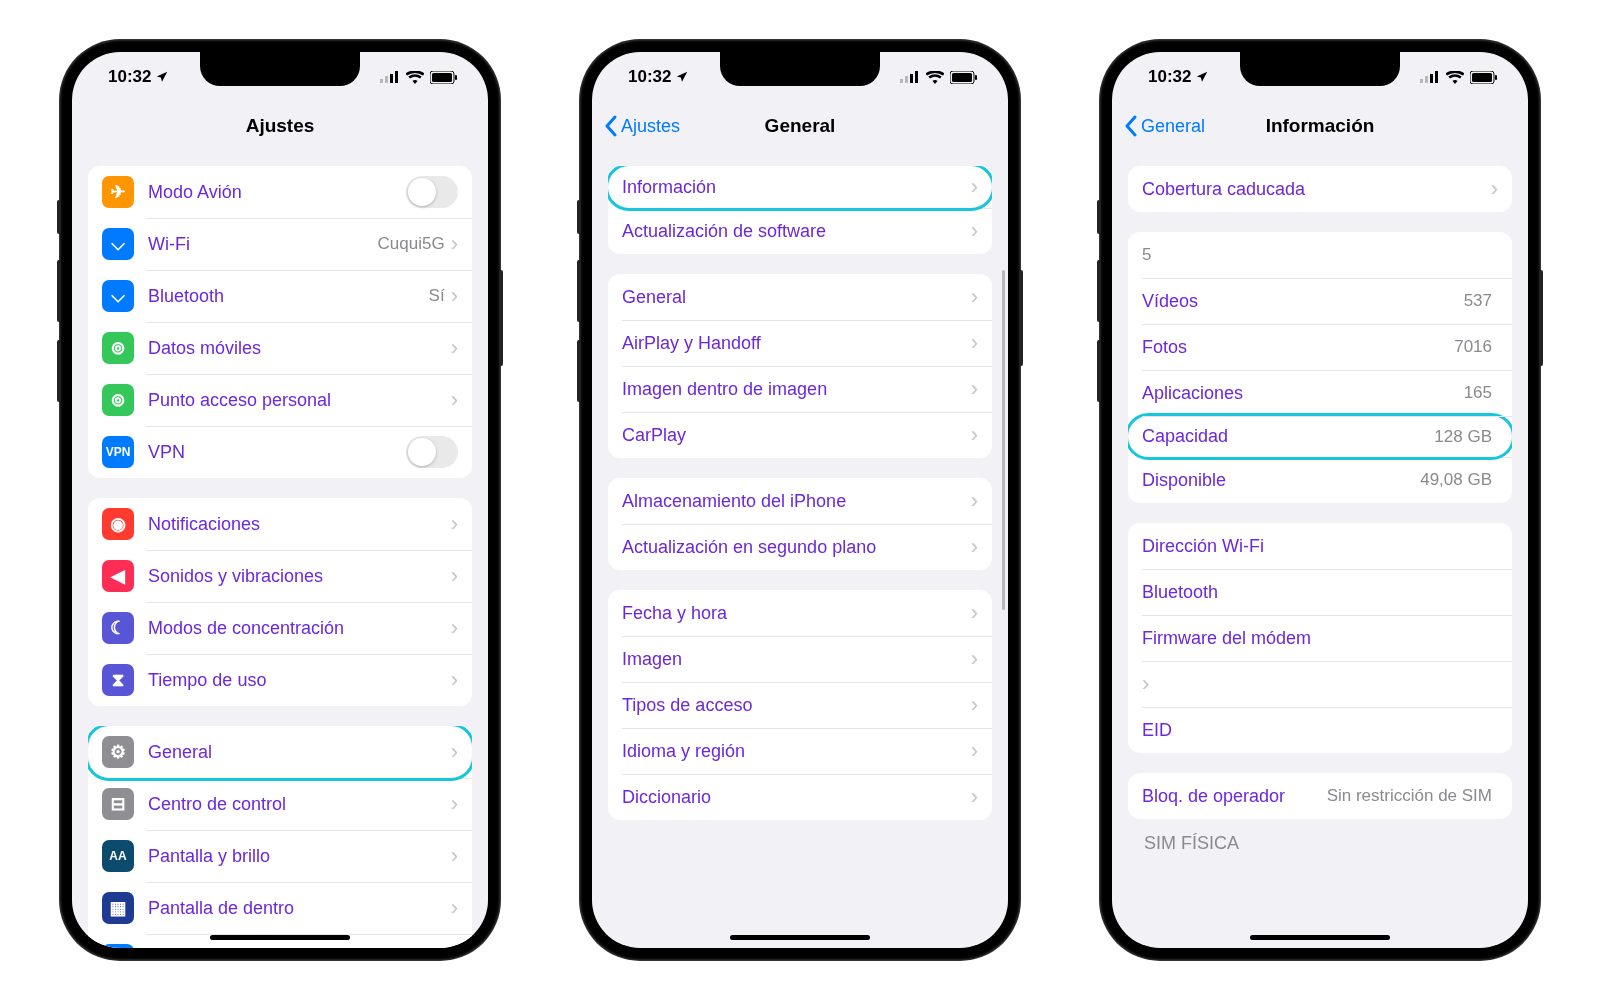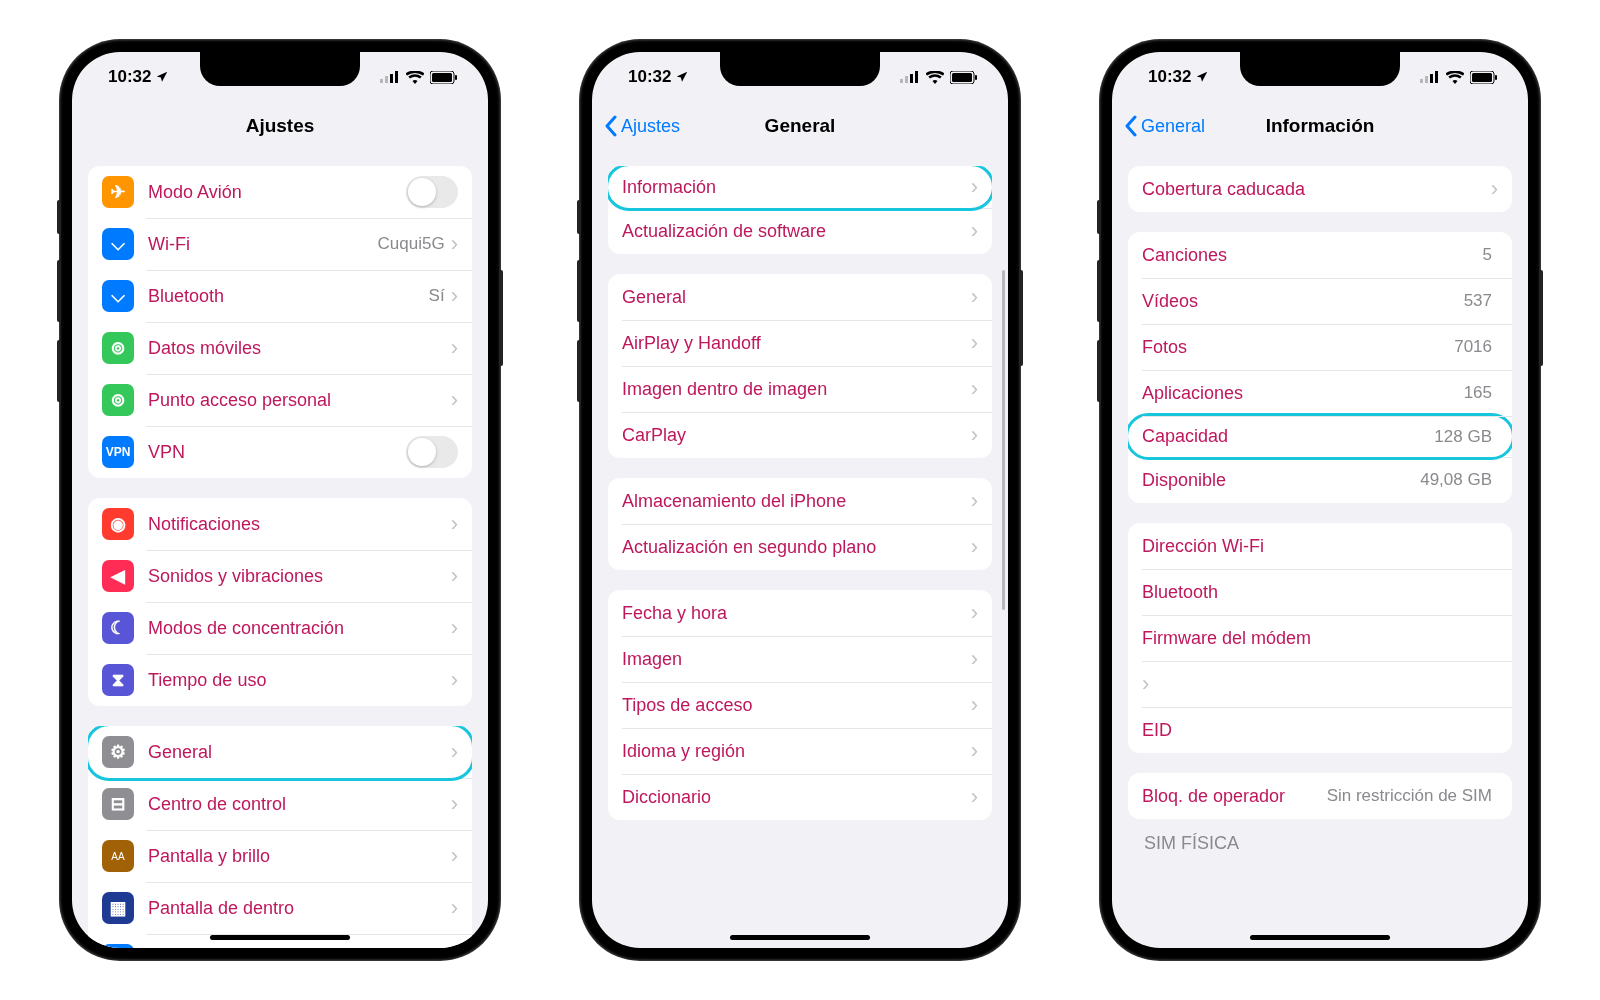--- a/index.html
+++ b/index.html
@@ -112,21 +112,21 @@
   .row.with-icon + .row.with-icon::before { left: 58px; }
   .row .icon {
     width: 32px;
     height: 32px;
     border-radius: 7px;
     margin-right: 14px;
     flex-shrink: 0;
     display:flex;align-items:center;justify-content:center;
     color:#fff;font-size:18px;font-weight:500;
   }
-  .row .label { flex: 1; color: #be185d; }
+  .row .label { flex: 1; color: #6d28d9; }
   .row .value { color: #8a8a8e; font-size: 17px; margin-right: 6px; }
   .row .chev { color: #c5c5c8; font-size: 22px; line-height:1; font-weight:300; }
   .toggle {
     width: 52px; height: 32px; border-radius: 16px;
     background: #e9e9ea; position: relative; flex-shrink:0;
   }
   .toggle::after {
     content:""; position:absolute; width:28px;height:28px;border-radius:50%;
     background:#fff; top:2px; left:2px; box-shadow:0 1px 3px rgba(0,0,0,.25);
   }
@@ -255,21 +255,21 @@
             <div class="icon" style="background:#8e8e93;font-size:18px;font-weight:600">⚙</div>
             <span class="label">General</span>
             <span class="chev">›</span>
           </div>
           <div class="row with-icon">
             <div class="icon" style="background:#8e8e93;font-size:18px;font-weight:600">⊟</div>
             <span class="label">Centro de control</span>
             <span class="chev">›</span>
           </div>
           <div class="row with-icon">
-            <div class="icon" style="background:#a16207;font-size:10px;font-weight:400">AA</div>
+            <div class="icon" style="background:#0c4a6e;font-size:12px;font-weight:700">AA</div>
             <span class="label">Pantalla y brillo</span>
             <span class="chev">›</span>
           </div>
           <div class="row with-icon">
             <div class="icon" style="background:#1f3a93;font-size:18px;font-weight:600">▦</div>
             <span class="label">Pantalla de dentro</span>
             <span class="chev">›</span>
           </div>
           <div class="row with-icon">
             <div class="icon" style="background:#007aff;font-size:18px;font-weight:600">⊙</div>
@@ -429,21 +429,20 @@
     </div>
     <div class="content" id="content3">
         <div class="group first">
           <div class="row">
             <span class="label">Cobertura caducada</span>
             <span class="chev">›</span>
           </div>
         </div>
         <div class="group">
           <div class="row">
-            <span class="label">Canciones</span>
             <span class="value">5</span>
           </div>
           <div class="row">
             <span class="label">Vídeos</span>
             <span class="value">537</span>
           </div>
           <div class="row">
             <span class="label">Fotos</span>
             <span class="value">7016</span>
           </div>

